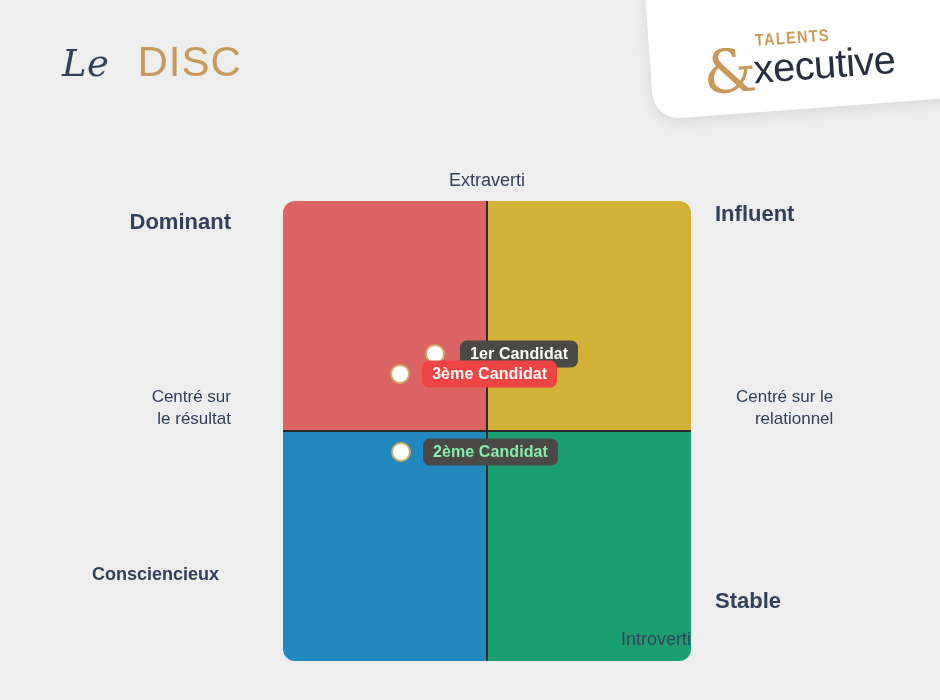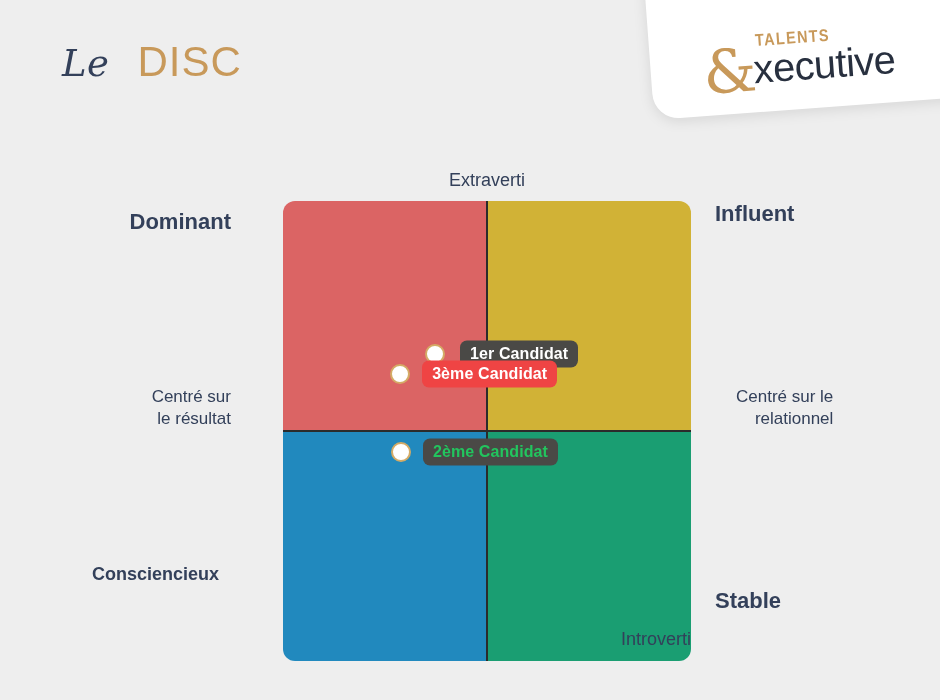--- a/index.html
+++ b/index.html
@@ -274,18 +274,18 @@
 <div id="chart-area">
   <div class="quad quad-d" style="background: rgb(219, 100, 100);"></div>
   <div class="quad quad-i" style="background: rgb(209, 178, 54);"></div>
   <div class="quad quad-c" style="background: rgb(33, 137, 190);"></div>
   <div class="quad quad-s" style="background: rgb(26, 158, 114);"></div>
   <div class="axis-v" style="background: rgb(43, 43, 43);"></div>
   <div class="axis-h" style="background: rgb(43, 43, 43);"></div>
   <div id="points-layer">
       <div class="pill p1" style="left: 43.4%; top: 33.33%; background: rgb(74, 73, 70); color: rgb(255, 255, 255);">1er Candidat</div>
       <div class="marker" style="left: 37.25%; top: 33.33%; background: rgb(255, 255, 255); border-color: rgb(212, 171, 102); width: 20px; height: 20px; z-index: 10;"></div>
-      <div class="pill p2" style="left: 34.3%; top: 54.66%; background: rgb(74, 73, 70); color: #22c55e;">2ème Candidat</div>
+      <div class="pill p2" style="left: 34.3%; top: 54.66%; background: rgb(74, 73, 70); color: #86efac;">2ème Candidat</div>
       <div class="marker" style="left: 28.92%; top: 54.66%; background: rgb(255, 255, 255); border-color: rgb(212, 171, 102); width: 20px; height: 20px; z-index: 11;"></div>
       <div class="pill p3" style="left: 34.1%; top: 37.5%; background: #ef4444; color: rgb(255, 255, 255);">3ème Candidat</div>
       <div class="marker" style="left: 28.68%; top: 37.5%; background: rgb(255, 255, 255); border-color: rgb(212, 171, 102); width: 20px; height: 20px; z-index: 12;"></div>
     </div>
 </div>
 
 </body></html>

